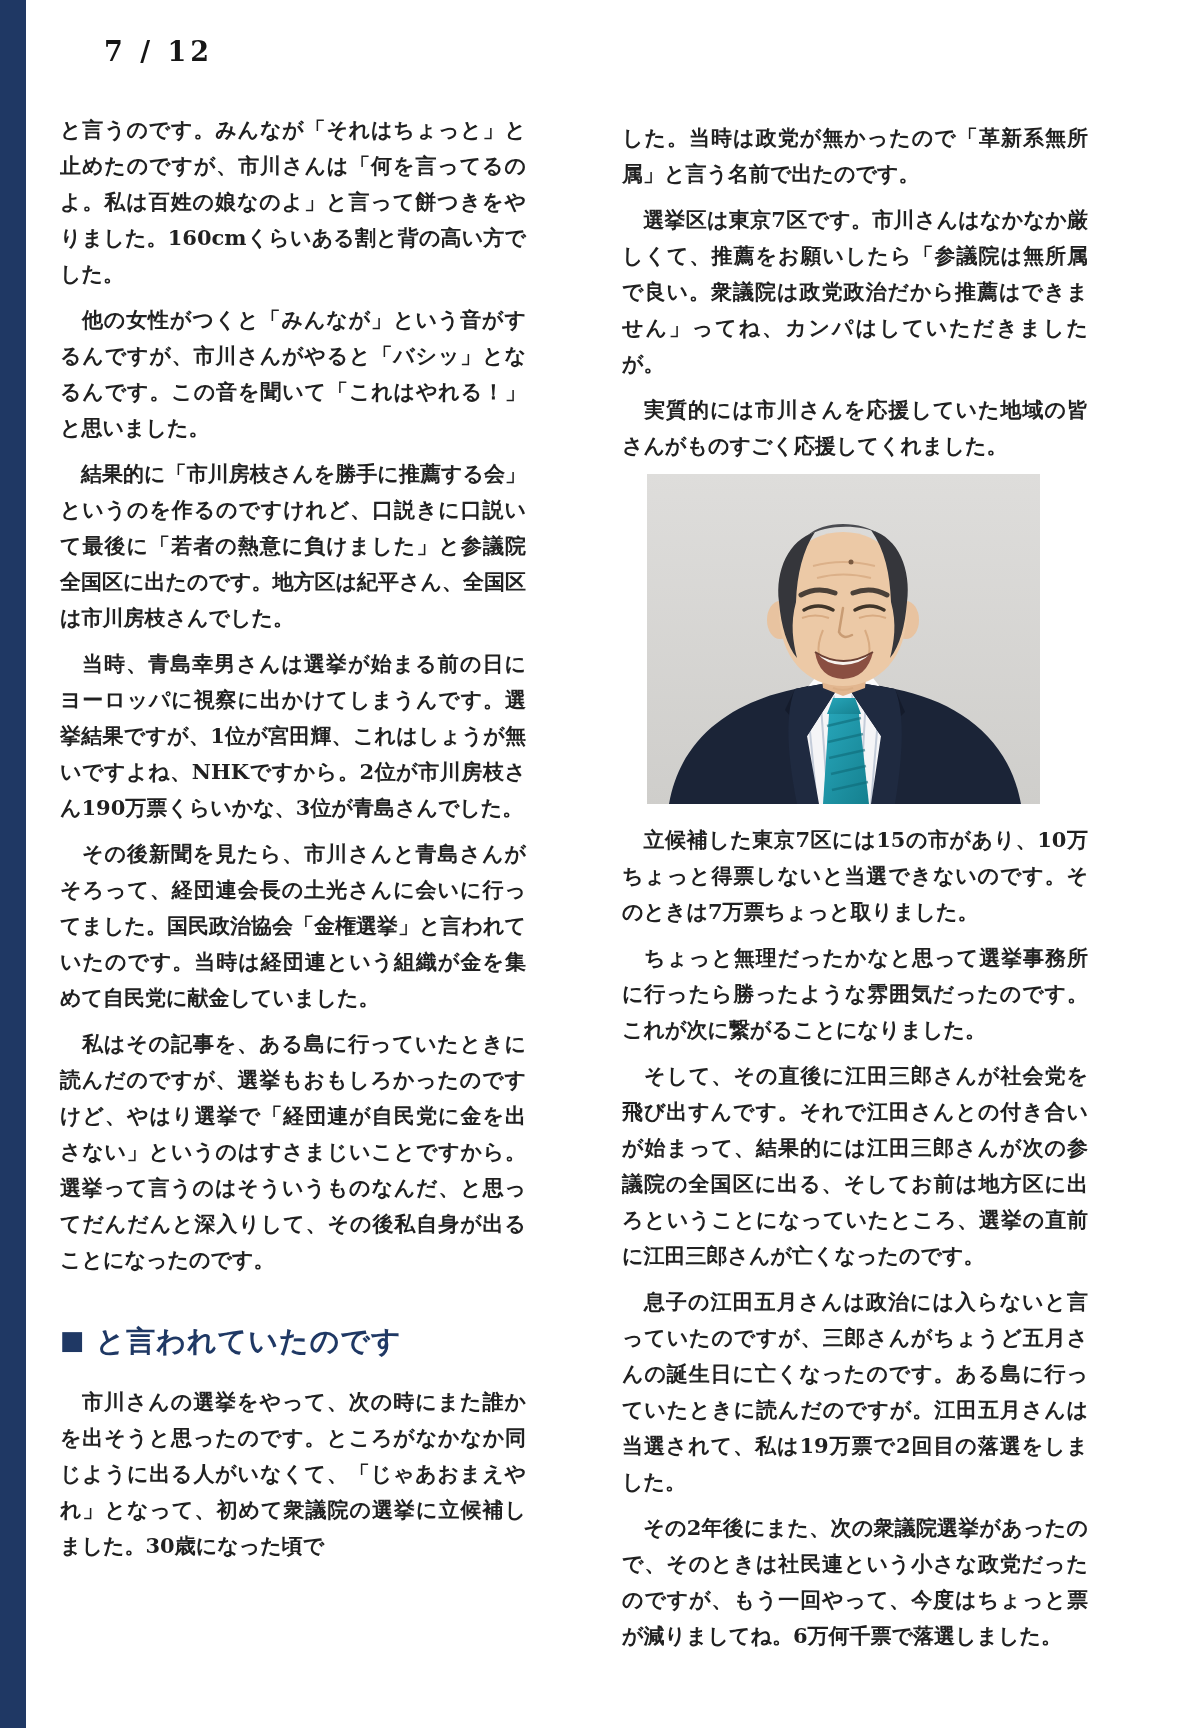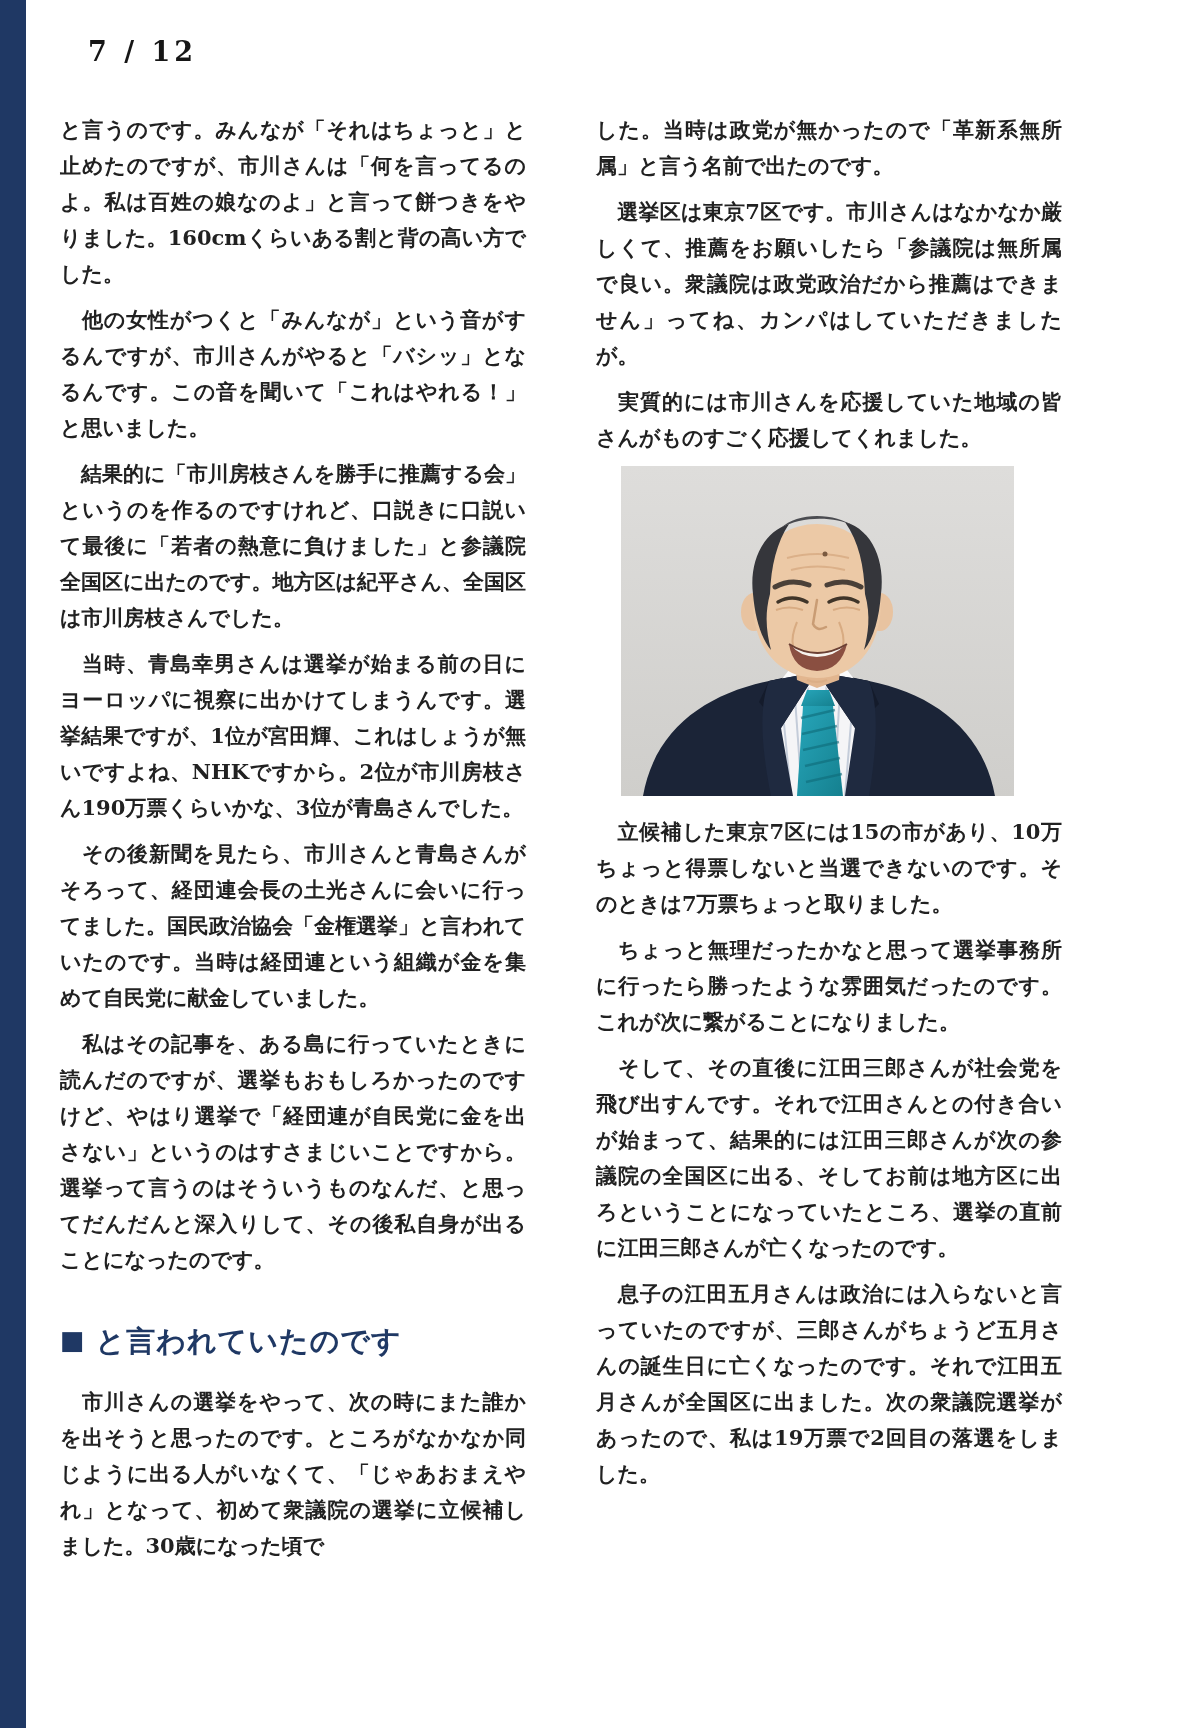--- a/index.html
+++ b/index.html
@@ -12,33 +12,33 @@
     font-family:"DejaVu Serif","Liberation Serif",serif;
   }
   .accent-stripe{
     position:absolute;
     left:0;top:0;
     width:26px;height:1728px;
     background:#1f3864;
   }
   .page-number{
     position:absolute;
-    left:88px;top:36px;
+    left:104px;top:36px;
     font-size:27px;
     font-weight:700;
     letter-spacing:4px;
     color:#161616;
   }
   .col{
     position:absolute;
     top:112px;
     width:466px;
   }
   .col-left{left:60px;}
-  .col-right{left:596px;}
+  .col-right{left:622px;margin-top:8px;}
   .col p{
     margin:0 0 10px 0;
     font-size:21px;
     line-height:36px;
     color:#212121;
     text-align:justify;
     word-break:break-all;
     overflow-wrap:anywhere;
     font-weight:bold;
   }
@@ -183,16 +183,17 @@
         <path d="M171,180 Q196,195 223,180 Q214,190 196,191 Q178,190 171,180 Z" fill="#f7f3ee"></path>
         <path d="M168,178 Q196,196 226,178" stroke="#6b4034" stroke-width="2" fill="none"></path>
 
         <path d="M186,214 Q196,218 206,214" stroke="#d8ab82" stroke-width="2" fill="none" opacity="0.7"></path>
       </svg>
     </figure>
 
     <p>　立候補した東京7区には15の市があり、10万ちょっと得票しないと当選できないのです。そのときは7万票ちょっと取りました。</p>
     <p>　ちょっと無理だったかなと思って選挙事務所に行ったら勝ったような雰囲気だったのです。これが次に繋がることになりました。</p>
     <p>　そして、その直後に江田三郎さんが社会党を飛び出すんです。それで江田さんとの付き合いが始まって、結果的には江田三郎さんが次の参議院の全国区に出る、そしてお前は地方区に出ろということになっていたところ、選挙の直前に江田三郎さんが亡くなったのです。</p>
-    <p>　息子の江田五月さんは政治には入らないと言っていたのですが、三郎さんがちょうど五月さんの誕生日に亡くなったのです。それで江田五月さんが全国区に出ました。次の衆議院選挙があったので、私は19万票で2回目の落選をしました。</p>
+    <p>　息子の江田五月さんは政治には入らないと言っていたのですが、三郎さんがちょうど五月さんの誕生日に亡くなったのです。ある島に行っていたときに読んだのですが。江田五月さんは当選されて、私は19万票で2回目の落選をしました。</p>
+    <p>　その2年後にまた、次の衆議院選挙があったので、そのときは社民連という小さな政党だったのですが、もう一回やって、今度はちょっと票が減りましてね。6万何千票で落選しました。</p>
   </div>
 
 </div>
 
 </body></html>

